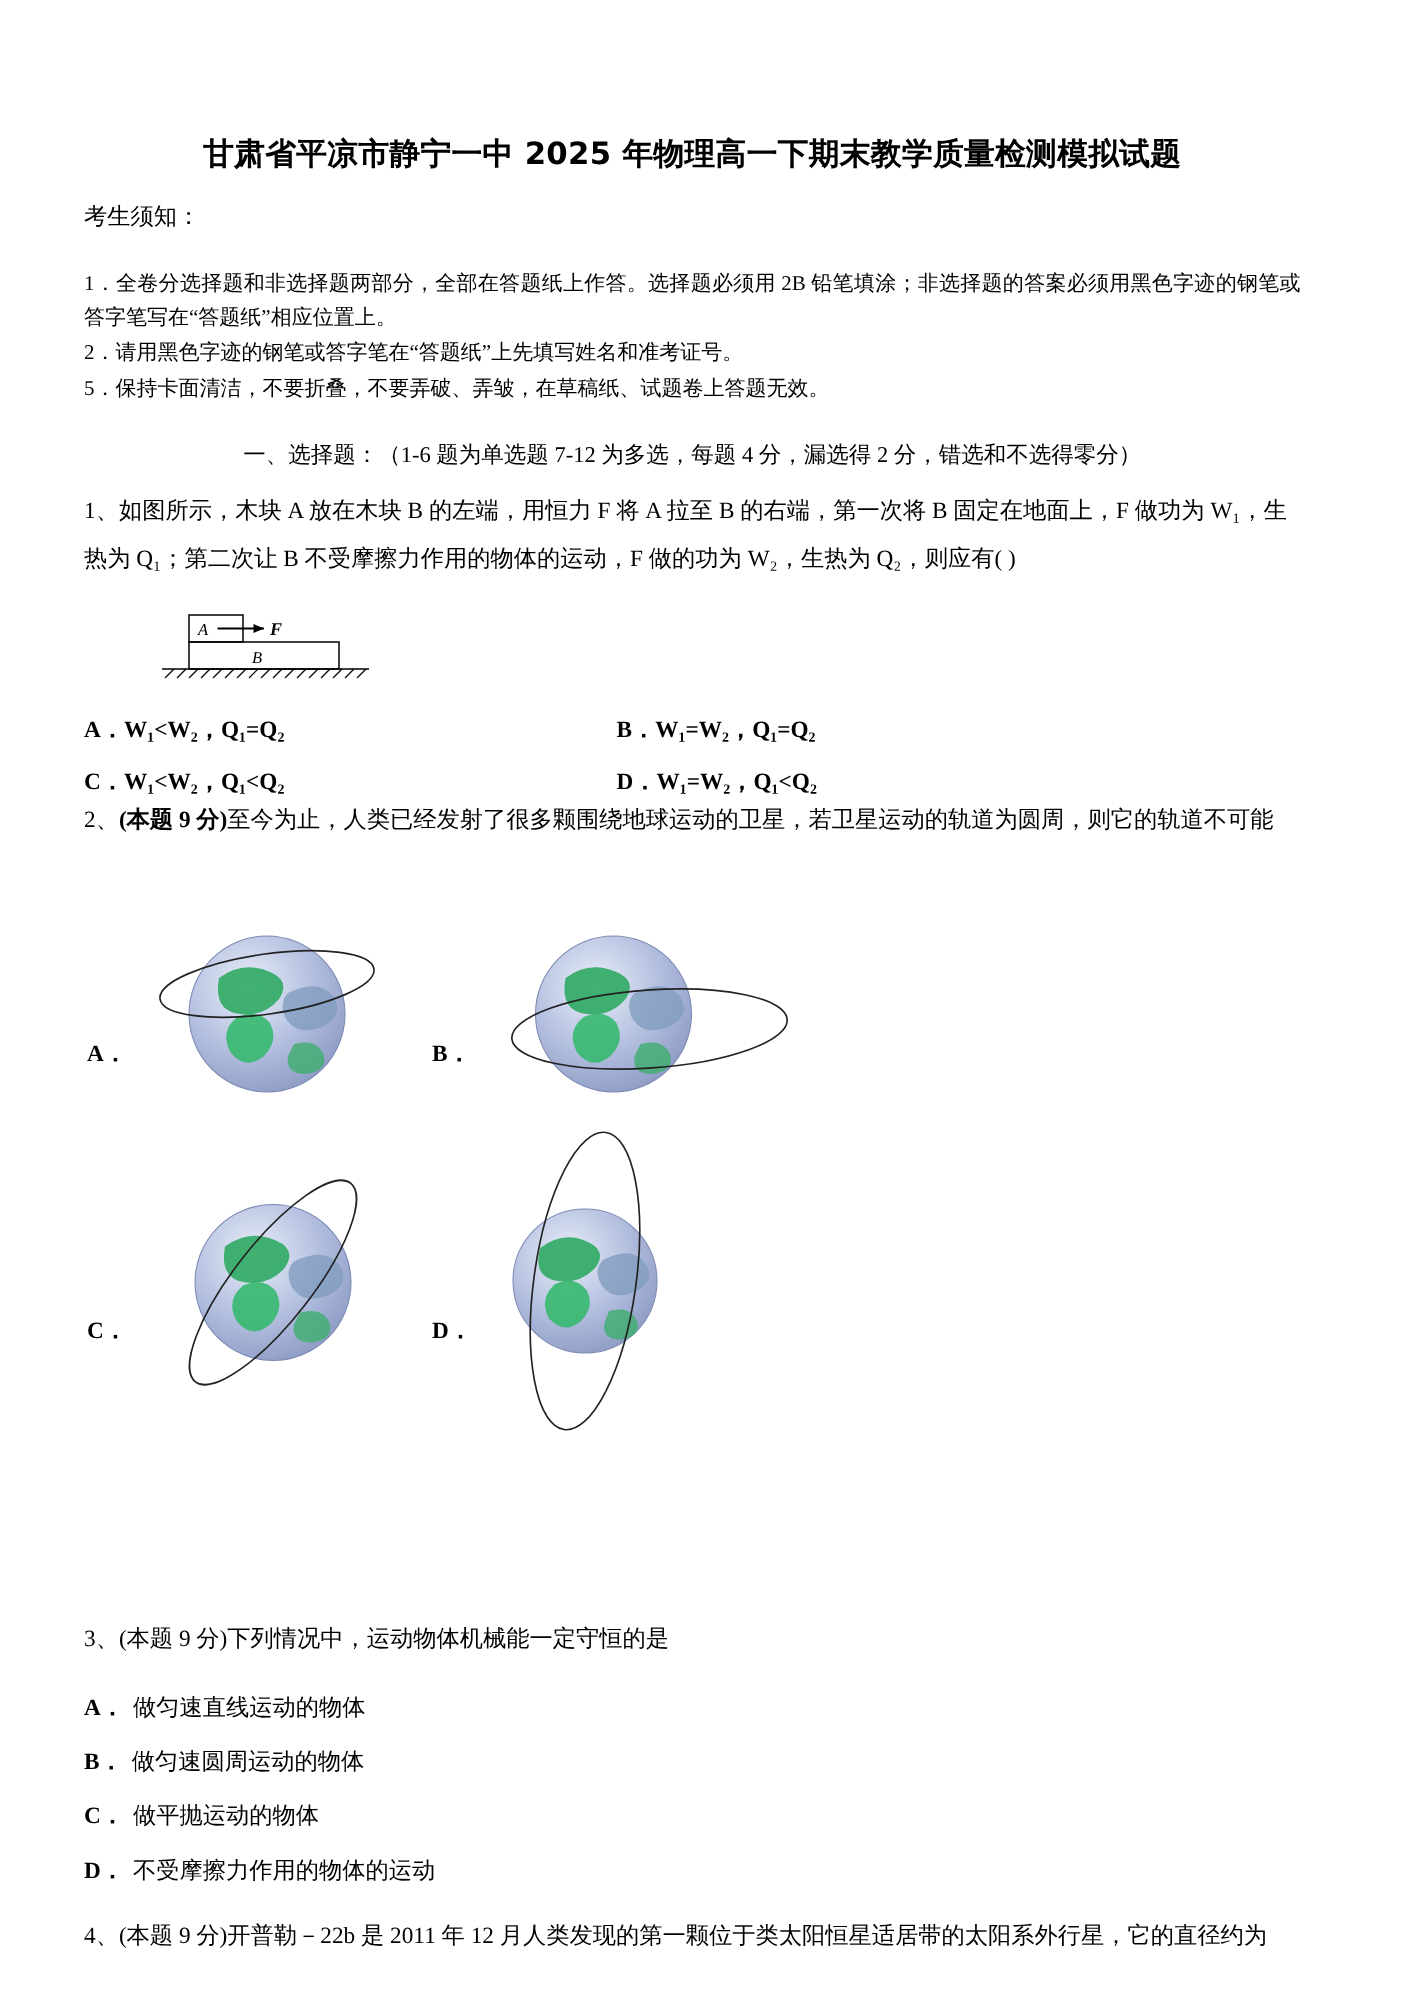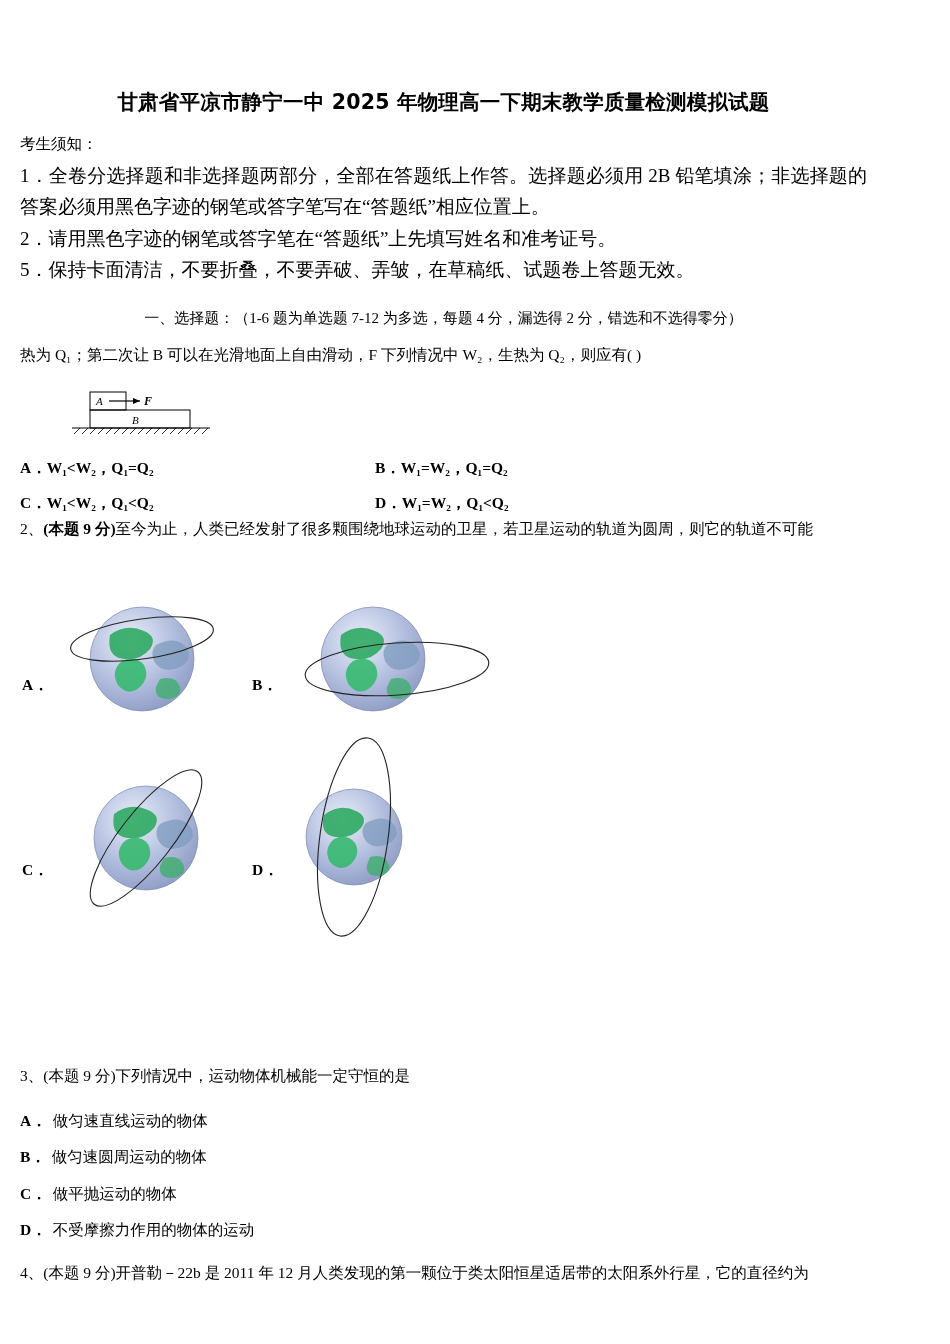--- a/index.html
+++ b/index.html
@@ -12,39 +12,39 @@
     height: 1344px;
     font-family: "Liberation Serif", serif;
     color: #000000;
     position: relative;
     overflow: hidden;
   }
   .page {
     width: 915px;
     height: 1344px;
     box-sizing: border-box;
-    padding: 88px 48px 0 20px;
+    padding: 88px 48px 0 56px;
     position: relative;
   }
   .doc-title {
     text-align: center;
     font-size: 20.5px;
     font-weight: bold;
     font-family: "DejaVu Sans", sans-serif;
     letter-spacing: 0.2px;
     margin: 0 0 18px 0;
     white-space: nowrap;
   }
   .notice-head {
     font-size: 15.5px;
-    margin: 14px 0 6px 0;
+    margin: 14px 0 24px 0;
     font-family: Liberation Sans, sans-serif;
   }
   .notice-line {
-    font-size: 19px;
+    font-size: 14px;
     line-height: 1.62;
     margin: 0 0 1px 0;
     text-align: justify;
   }
   .section-head {
     font-size: 15px;
     margin: 20px 0 10px 0;
     line-height: 1.6;
     text-align: center;
   }
@@ -107,21 +107,24 @@
   <div class="doc-title">甘肃省平凉市静宁一中 2025 年物理高一下期末教学质量检测模拟试题</div>
 
   <div class="notice-head">考生须知：</div>
   <div class="notice-line">1．全卷分选择题和非选择题两部分，全部在答题纸上作答。选择题必须用 2B 铅笔填涂；非选择题的答案必须用黑色字迹的钢笔或答字笔写在“答题纸”相应位置上。</div>
   <div class="notice-line">2．请用黑色字迹的钢笔或答字笔在“答题纸”上先填写姓名和准考证号。</div>
   <div class="notice-line">5．保持卡面清洁，不要折叠，不要弄破、弄皱，在草稿纸、试题卷上答题无效。</div>
 
   <div class="section-head">一、选择题：（1-6 题为单选题 7-12 为多选，每题 4 分，漏选得 2 分，错选和不选得零分）</div>
 
   <div>
-    <div class="q-text">热为 Q₁；第二次让 B 可以在光滑地面上自由滑动，F 下列情况中 W₂，生热为 Q₂，则应有( )</div>
+    <div class="q-text">
+      <span>1、</span><span>如图所示，木块 A 放在木块 B 的左端，用恒力 F 将 A 拉至 B 的右端，第一次将 B 固定在地面上，F 做功为 W₁，生</span>
+    </div>
+    <div class="q-text">热为 Q₁；第二次让 B 不受摩擦力作用的物体的运动，F 做的功为 W₂，生热为 Q₂，则应有( )</div>
 
     <div class="fig-block">
       <svg width="200" height="58" viewBox="0 0 200 58">
 
         <rect x="28" y="6" width="36" height="18" fill="none" stroke="#000" stroke-width="1"></rect>
         <text x="34" y="19" font-family="Liberation Serif, serif" font-size="11" font-style="italic">A</text>
 
         <line x1="47" y1="15" x2="78" y2="15" stroke="#000" stroke-width="1.2"></line>
         <polygon points="78,15 71,12 71,18" fill="#000"></polygon>
         <text x="82" y="19" font-family="Liberation Serif, serif" font-size="12" font-style="italic" font-weight="bold">F</text>

